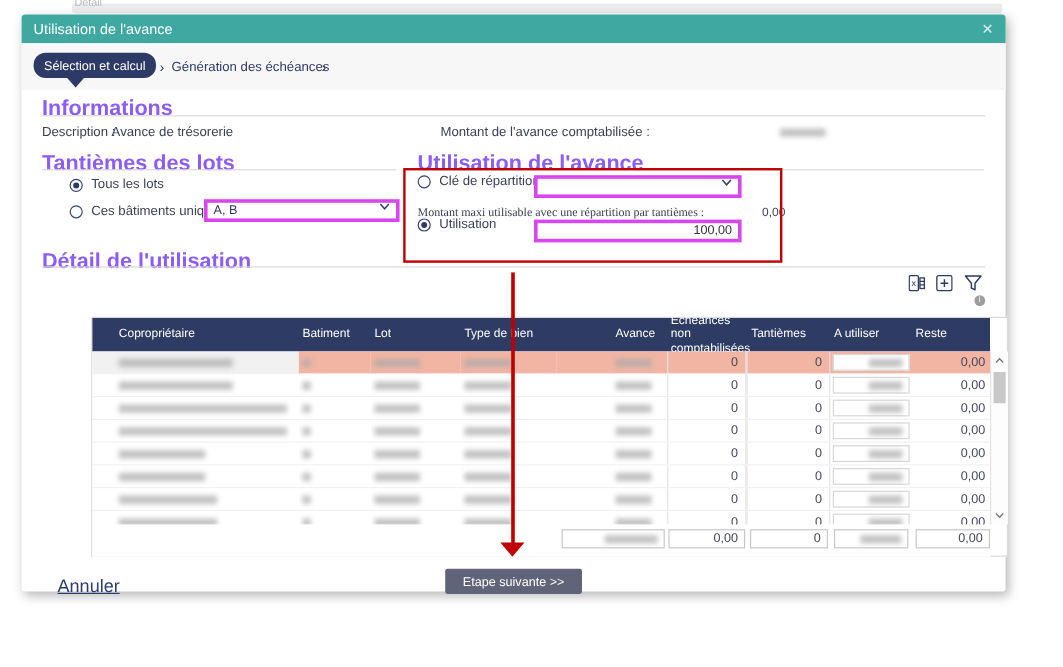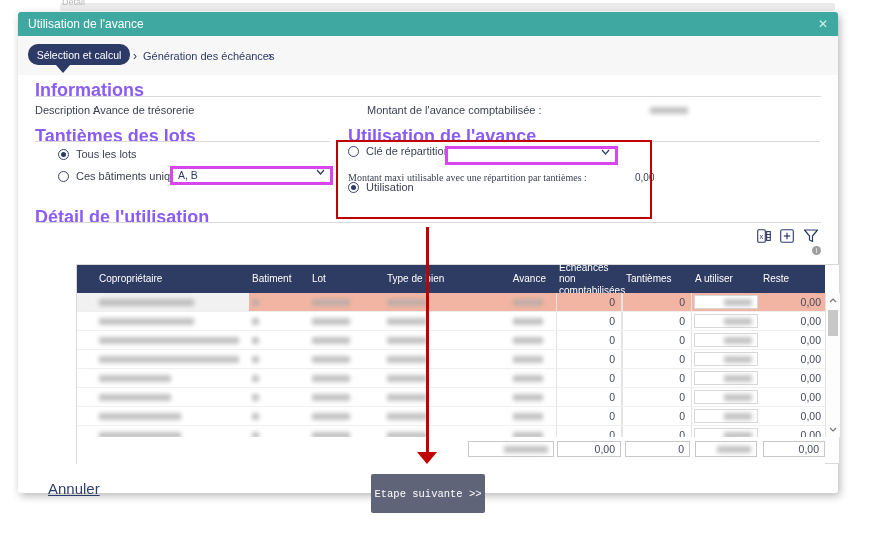--- a/index.html
+++ b/index.html
@@ -107,22 +107,22 @@
   .total-box{position:absolute;top:4px;height:16px;border:1px solid #c8c8c8;box-sizing:border-box;background:#fff;
              font-size:10.5px;color:#44485c;display:flex;align-items:center;justify-content:flex-end;padding:0 5px;}
   .total-avance{left:391px;width:86px;}
   .total-echeances{left:480px;width:64px;}
   .total-tantiemes{left:548px;width:65px;}
   .total-autiliser{left:618px;width:62px;}
   .total-reste{left:686px;width:62px;}
 
   
   .cancel{position:absolute;left:30px;top:468px;font-size:15px;color:#2d3c6e;text-decoration:underline;}
-  .next-btn{position:absolute;left:353px;top:462px;width:114px;height:39px;background:#5F6478;border-radius:2px;
-            color:#fff;font-size:10.5px;display:flex;align-items:center;justify-content:center;font-family:Liberation Mono, monospace;}
+  .next-btn{position:absolute;left:353px;top:462px;width:114px;height:21px;background:#5F6478;border-radius:2px;
+            color:#fff;font-size:10.5px;display:flex;align-items:center;justify-content:center;}
 </style>
 </head>
 <body>
 
 <div class="screen">
 
   <div class="bg-strip"></div>
   <div class="bg-fragment">Detail</div>
 
   <div class="dialog">
@@ -178,20 +178,23 @@
           <polyline points="1,1 4.5,5 8,1" fill="none" stroke="#2e3a66" stroke-width="1.2"></polyline>
         </svg>
     </div>
 
     <span class="lbl" style="left:330px;top:160px;font-size:10px;white-space:nowrap;font-family:Liberation Serif, serif;">Montant maxi utilisable avec une répartition par tantièmes :</span>
     <span class="lbl" style="left:617px;top:160px;font-size:10px;">0,00</span>
 
     <div class="radio-row" style="left:330px;top:169px;">
       <span class="radio checked"></span>
       <span>Utilisation</span>
+    </div>
+    <div class="txt" style="left:427px;top:171px;width:173px;height:19px;">
+      <span>100,00</span>
     </div>
 
     <div class="sec-h" style="left:17px;top:195px;">Détail de l'utilisation</div>
     <div class="rule" style="left:17px;top:210px;width:786px;"></div>
 
     <svg class="tool" style="left:739px;top:217px;" viewBox="0 0 14 14">
       <rect x="0.7" y="0.7" width="7.6" height="12.6" rx="1" fill="none" stroke="#2E3A66" stroke-width="1.1"></rect>
       <text x="4.4" y="9.6" font-size="7.5" text-anchor="middle" fill="#2E3A66" font-family="Liberation Sans, sans-serif">x</text>
       <rect x="9.6" y="2.6" width="3.7" height="8.8" fill="none" stroke="#2E3A66" stroke-width="1.1"></rect>
       <line x1="9.6" y1="5.5" x2="13.3" y2="5.5" stroke="#2E3A66" stroke-width="1"></line>

